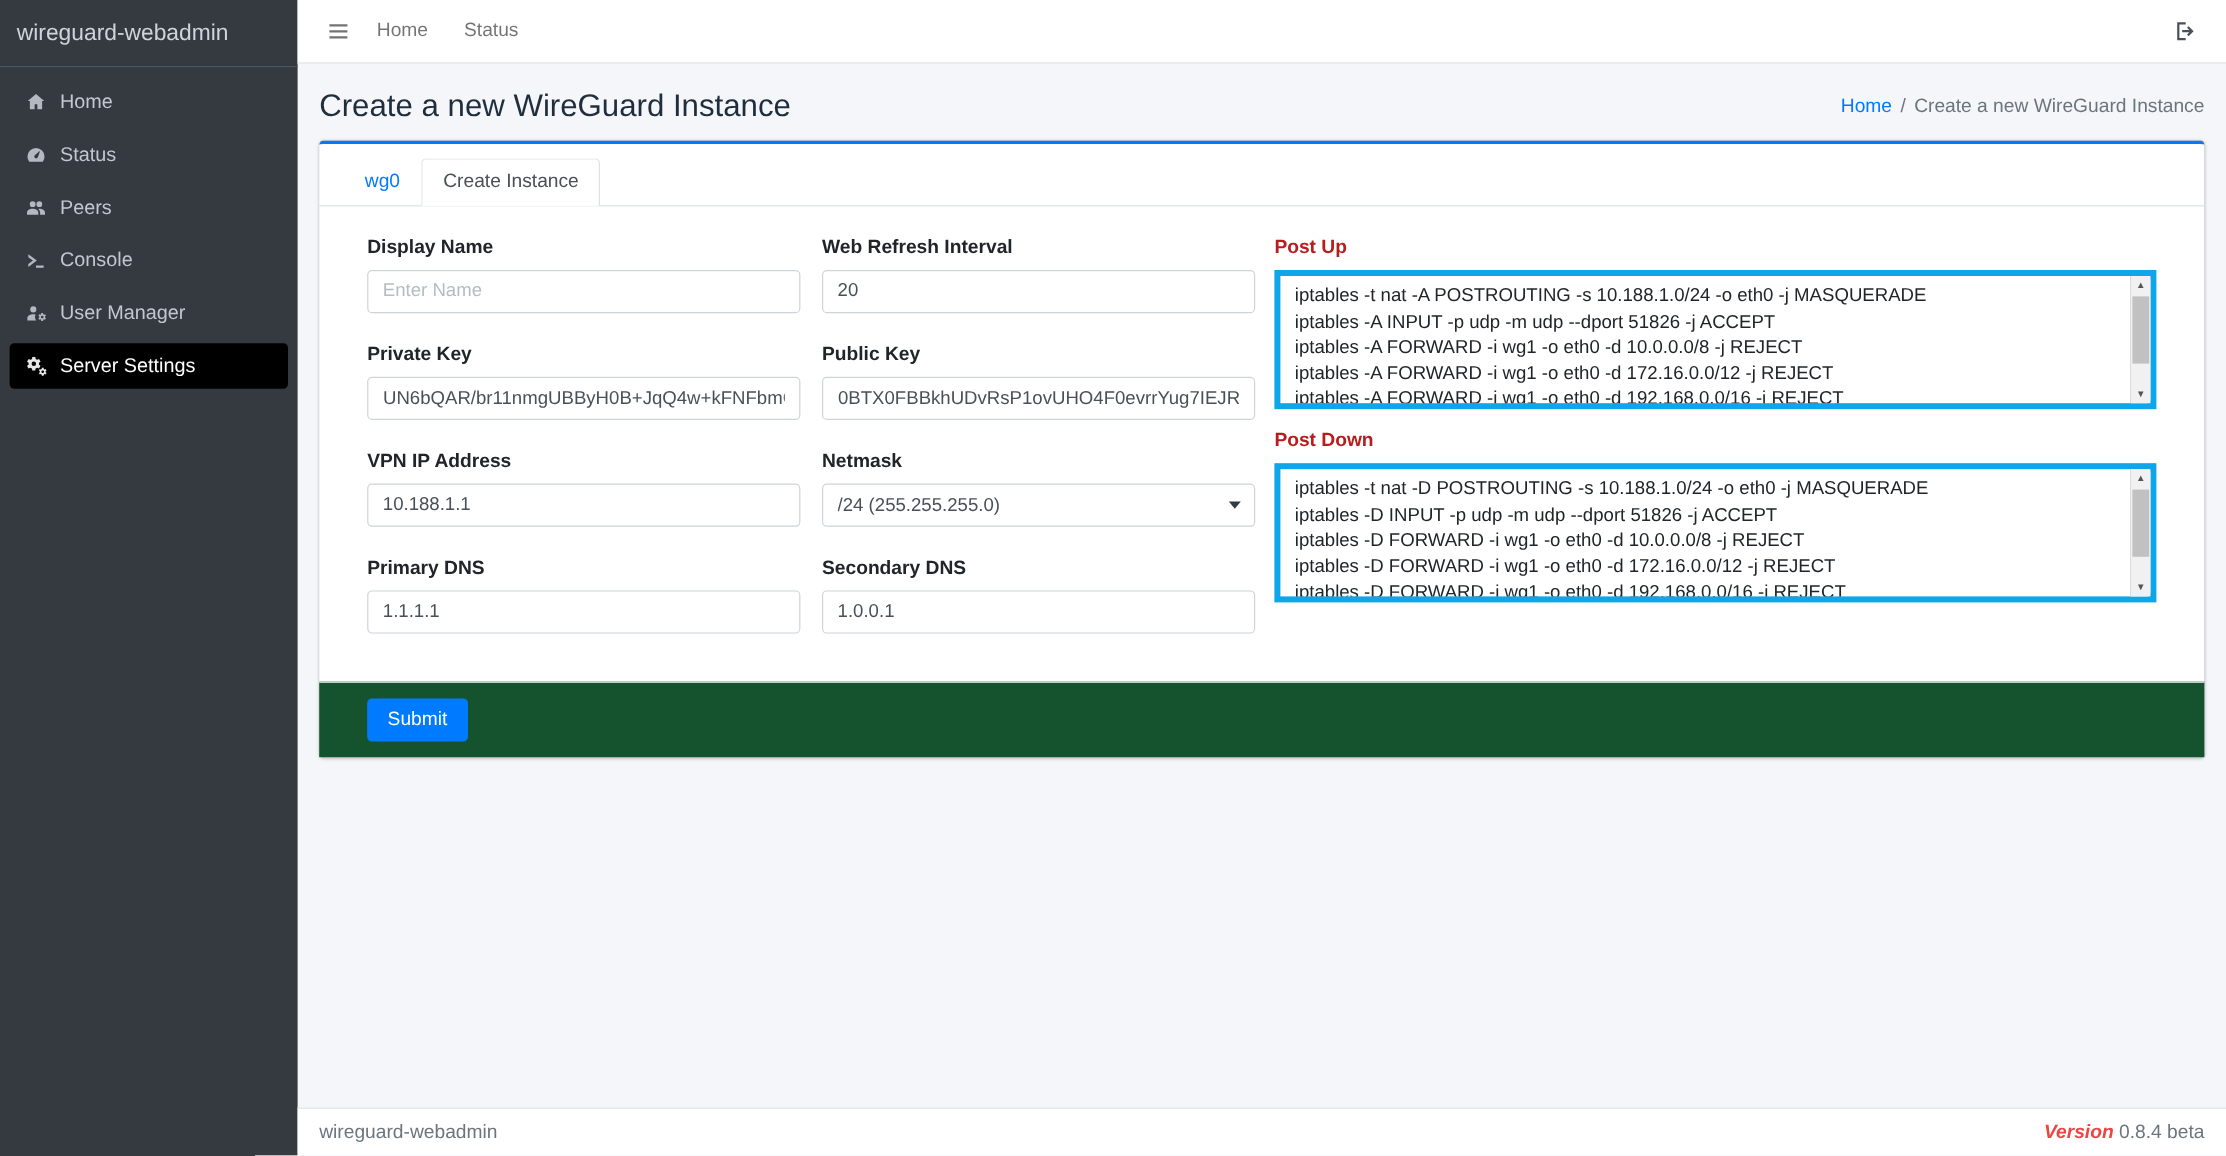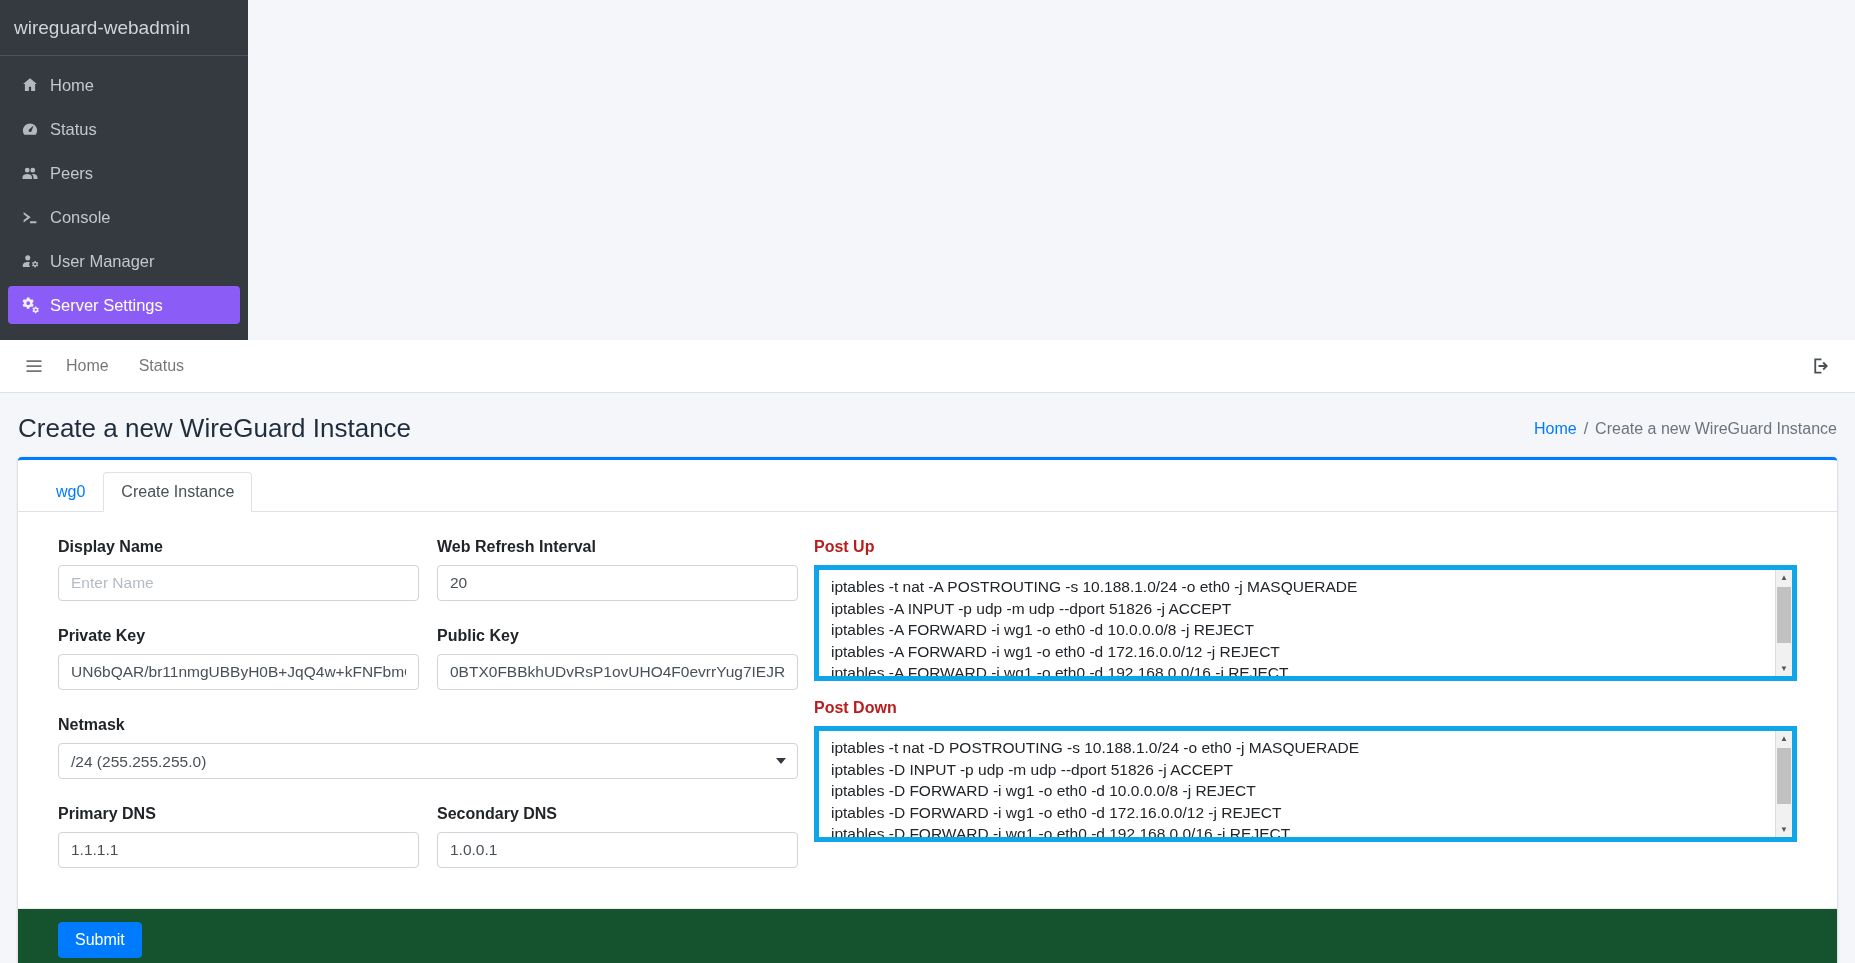--- a/index.html
+++ b/index.html
@@ -2,31 +2,31 @@
 <html><head>
 <meta charset="utf-8">
 <style>
   * { box-sizing: border-box; }
   html,body { margin:0; padding:0; }
   body {
     width:1855px; height:963px; overflow:hidden;
     font-family:"Liberation Sans","DejaVu Sans",sans-serif;
     font-size:16px; background:#f4f6f9; color:#212529;
   }
-  .app { display:flex; width:100%; height:100%;flex-direction:column; }
+  .app { display:flex; width:100%; height:100%; }
 
   
   .sidebar { width:248px; flex-shrink:0; background:#343a40; color:#c2c7d0; display:flex; flex-direction:column; }
   .brand { height:56px; display:flex; align-items:center; padding:0 14px; border-bottom:1px solid #4b545c;
            color:#ced4da; font-size:19px; font-weight:400; white-space:nowrap; }
   .side-nav { padding:10px 8px; }
   .nav-item { display:flex; align-items:center; height:38px; padding:0 13px; margin-bottom:6px;
               border-radius:4px; color:#c2c7d0; cursor:pointer; font-size:16.5px; }
   .nav-item svg { margin-right:11px; flex-shrink:0; fill:currentColor; opacity:.9; }
-  .nav-item.active { background:#8b5cf6; color:#fff; }
+  .nav-item.active { background:#000000; color:#fff; }
 
   
   .main { flex:1; display:flex; flex-direction:column; min-width:0; }
   .topbar { height:53px; background:#fff; border-bottom:1px solid #dee2e6; display:flex; align-items:center;
             padding:0 24px; flex-shrink:0; }
   .burger { margin-right:22px; cursor:pointer; display:flex; color:rgba(0,0,0,.55); }
   .burger svg, .logout svg { fill:currentColor; }
   .top-link { margin-right:30px; cursor:pointer; font-size:16px; color:rgba(0,0,0,.55); text-decoration:none; }
   .spacer { flex:1; }
   .logout { cursor:pointer; color:#495057; display:flex; }
@@ -184,20 +184,24 @@
                 <label>Private Key</label>
                 <input class="input" type="text" value="UN6bQAR/br11nmgUBByH0B+JqQ4w+kFNFbmC8R" style="">
               </div>
               <div class="field">
                 <label>Public Key</label>
                 <input class="input" type="text" value="0BTX0FBBkhUDvRsP1ovUHO4F0evrrYug7IEJRyA3sr" style="">
               </div>
             </div>
 
             <div class="form-row">
+              <div class="field">
+                <label>VPN IP Address</label>
+                <input class="input" type="text" value="10.188.1.1" style="">
+              </div>
               <div class="field">
                 <label>Netmask</label>
                 <div class="select-wrap">
                   <select class="input">
                     <option>/24 (255.255.255.0)</option>
                   </select>
                   <span class="caret"></span>
                 </div>
               </div>
             </div>

